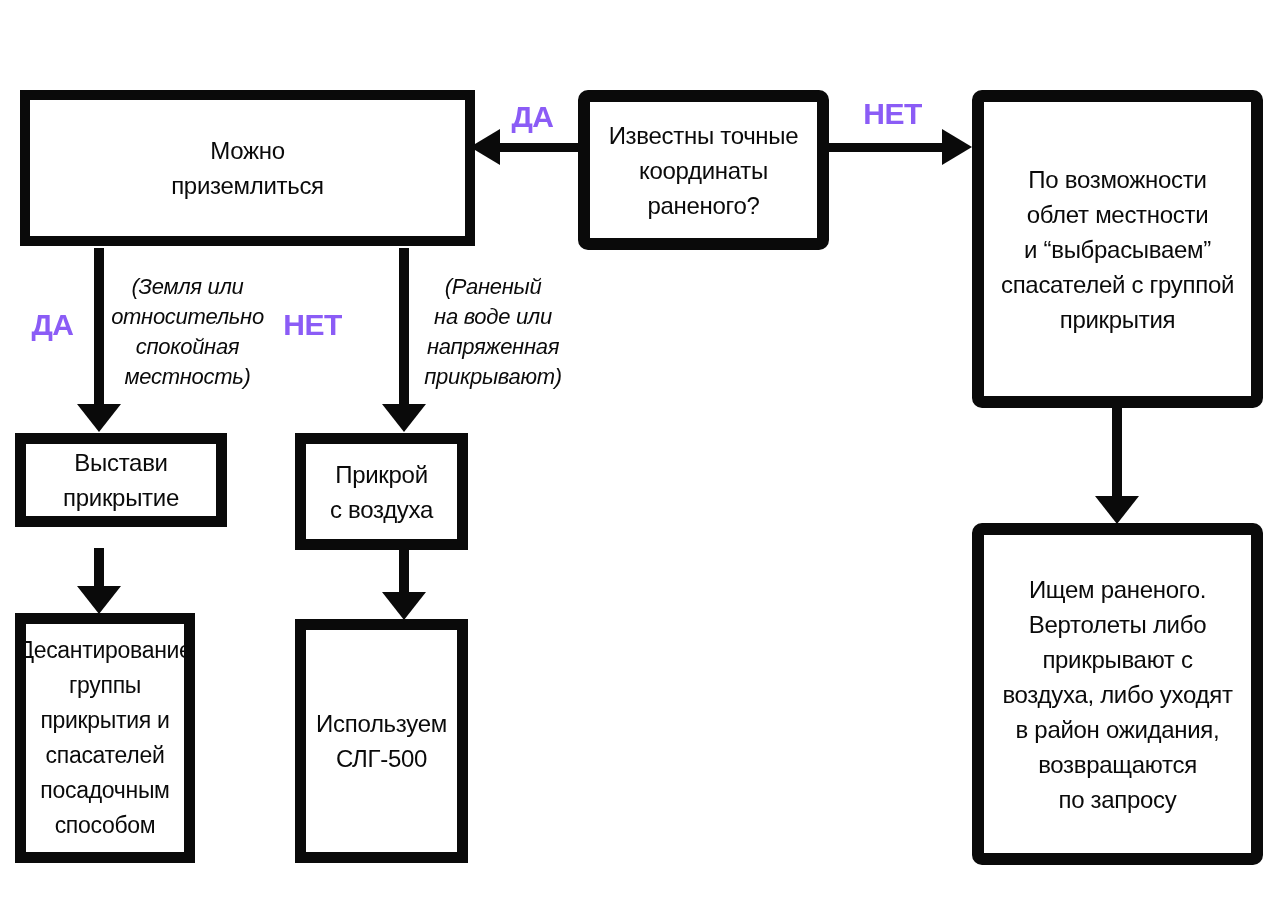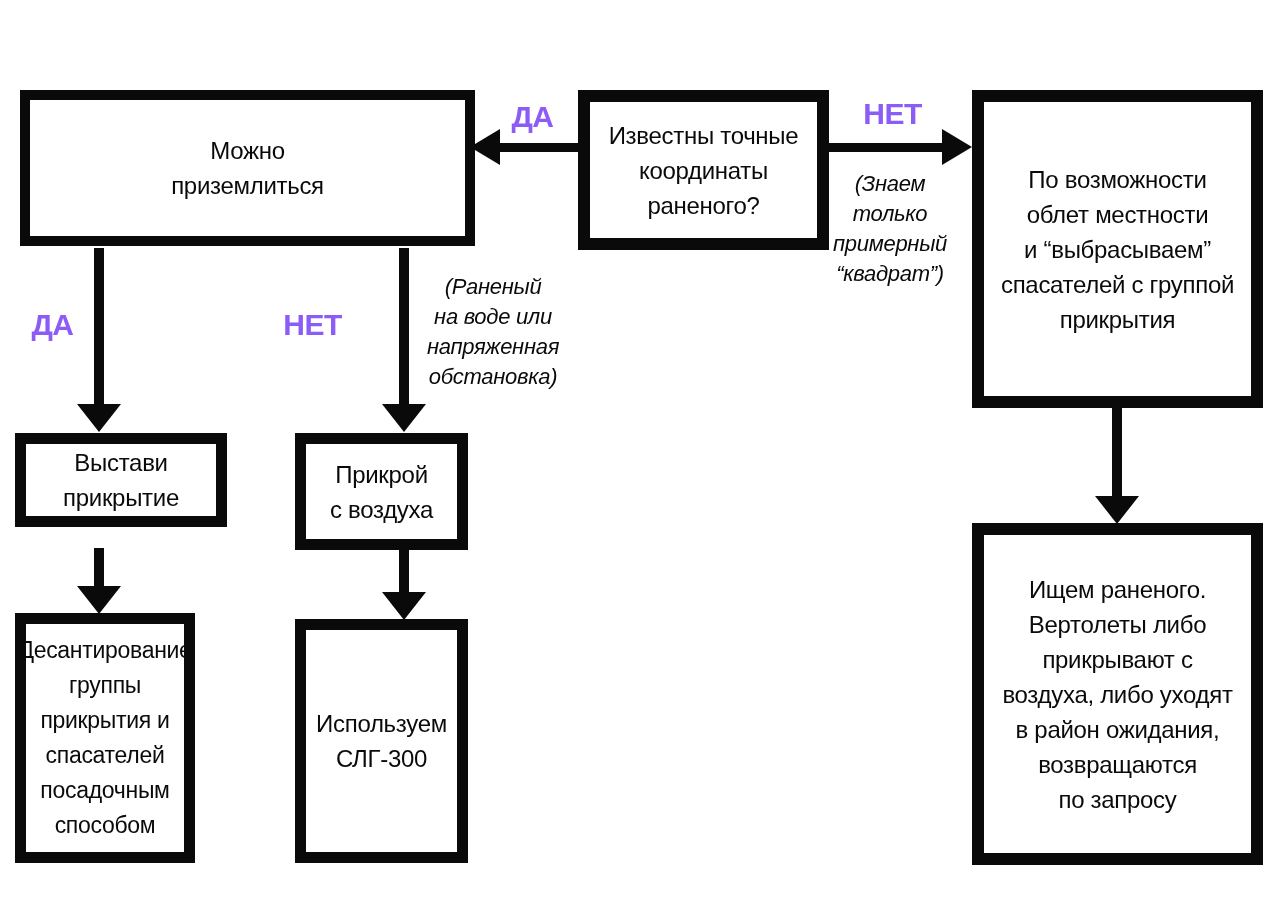--- a/index.html
+++ b/index.html
@@ -20,21 +20,21 @@
     position: absolute;
     box-sizing: border-box;
     background: #ffffff;
     border: 11px solid #0a0a0a;
     display: flex;
     align-items: center;
     justify-content: center;
     text-align: center;
   }
   .box--b10 { border-width: 10px; }
-  .box--b12 { border-width: 12px; }
+  .box--b12 { border-width: 12px; border-radius: 10px; }
   .box-text {
     white-space: pre-line;
     font-size: 24px;
     line-height: 35px;
     letter-spacing: -0.3px;
     color: #0a0a0a;
     padding: 0 2px;
   }
   .shaft-h {
     position: absolute;
@@ -123,56 +123,56 @@
     <div class="box-text" style="font-size:23px;">Десантирование
 группы
 прикрытия и
 спасателей
 посадочным
 способом</div>
   </div>
 
   <div class="box" style="left:295px; top:619px; width:173px; height:244px;">
     <div class="box-text">Используем
-СЛГ-300</div>
+СЛГ-500</div>
   </div>
 
   <div class="box box--b12" style="left:972px; top:523px; width:291px; height:342px;">
     <div class="box-text">Ищем раненого.
 Вертолеты либо
 прикрывают с
 воздуха, либо уходят
 в район ожидания,
 возвращаются
 по запросу</div>
   </div>
 
   <div class="shaft-h" style="left:498px; top:143px; width:85px;"></div>
   <div class="head head--left" style="left:470px; top:129px;"></div>
   <div class="edge-label" style="left:495px; top:100px; width:75px;">ДА</div>
 
   <div class="shaft-h" style="left:826px; top:143px; width:116px;"></div>
   <div class="head head--right" style="left:942px; top:129px;"></div>
   <div class="edge-label" style="left:855px; top:97px; width:75px;">НЕТ</div>
-  <div class="edge-note" style="left:815px; top:169px; width:150px;">(Знаем
-только
-примерный
-“квадрат”)</div>
 
   <div class="shaft-v" style="left:94px; top:248px; height:156px;"></div>
   <div class="head head--down" style="left:77px; top:404px;"></div>
   <div class="edge-label" style="left:20px; top:308px; width:65px;">ДА</div>
+  <div class="edge-note" style="left:105px; top:272px; width:165px;">(Земля или
+относительно
+спокойная
+местность)</div>
 
   <div class="shaft-v" style="left:399px; top:248px; height:156px;"></div>
   <div class="head head--down" style="left:382px; top:404px;"></div>
   <div class="edge-label" style="left:280px; top:308px; width:65px;">НЕТ</div>
   <div class="edge-note" style="left:408px; top:272px; width:170px;">(Раненый
 на воде или
 напряженная
-обстановка)</div>
+прикрывают)</div>
 
   <div class="shaft-v" style="left:94px; top:548px; height:40px;"></div>
   <div class="head head--down" style="left:77px; top:586px;"></div>
 
   <div class="shaft-v" style="left:399px; top:548px; height:44px;"></div>
   <div class="head head--down" style="left:382px; top:592px;"></div>
 
   <div class="shaft-v" style="left:1112px; top:405px; height:92px;"></div>
   <div class="head head--down" style="left:1095px; top:496px;"></div>
 

